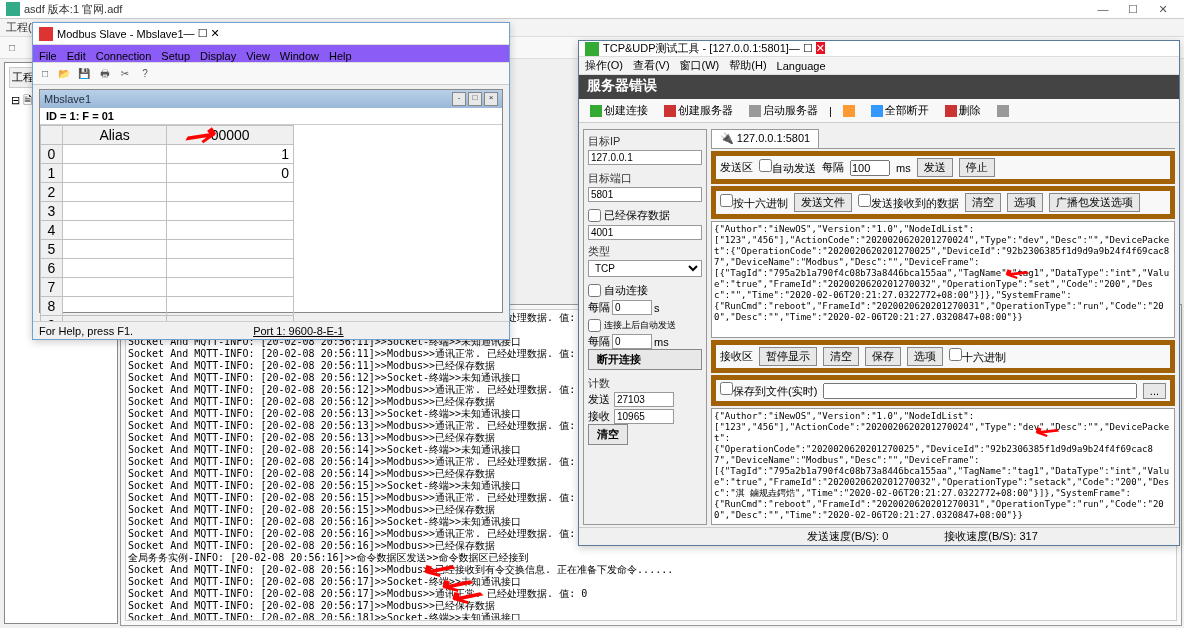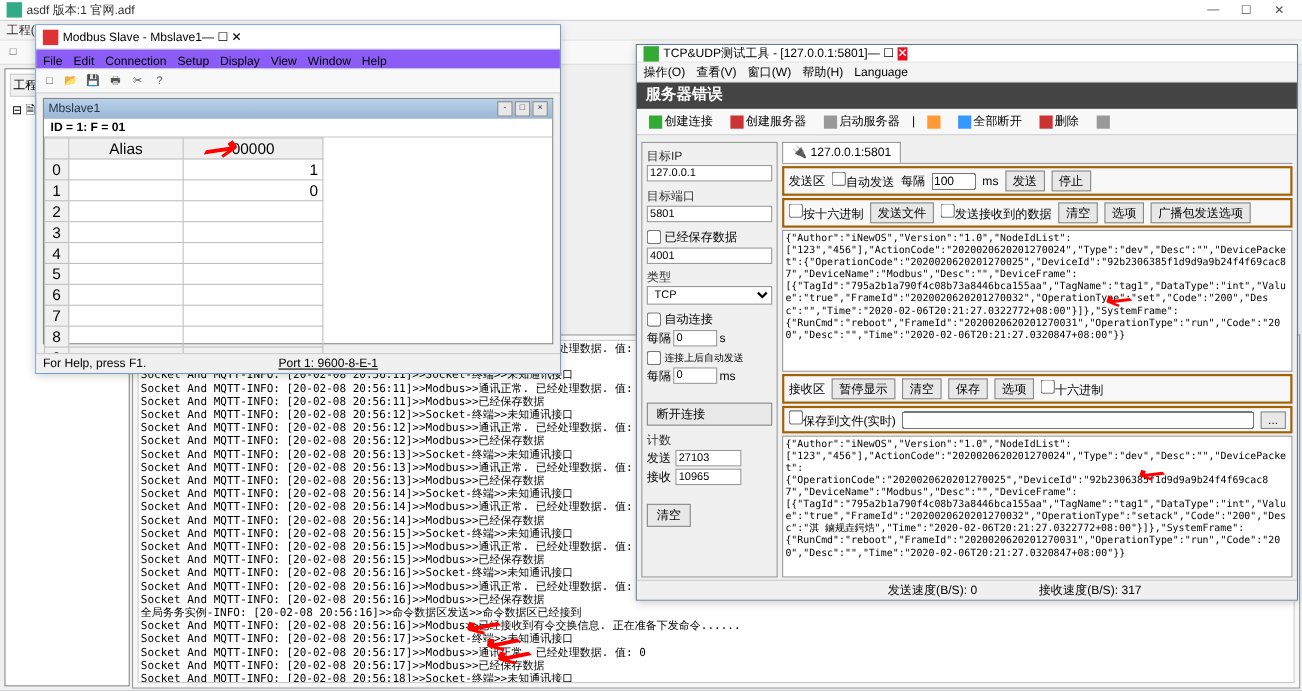--- a/index.html
+++ b/index.html
@@ -47,26 +47,26 @@
 .tcpwin .body { position:absolute; left:4px; top:88px; right:4px; bottom:20px; display:flex; gap:4px; }
 .tcpwin .leftpane { width:118px; background:#fff; border:1px solid #999; }
 .tcpwin .leftpane .hdr { height:18px; background:#f0f0f0; border-bottom:1px solid #ccc; padding:1px 4px; }
 .tcpwin .leftpane .tr { padding:2px 4px 2px 12px; }
 .tcpwin .leftpane .tr2 { padding:2px 4px 2px 24px; }
 .tcpwin .midpane { width:124px; background:#f0f0f0; border:1px solid #999; padding:4px; }
 .tcpwin .midpane .grp { margin-bottom:6px; }
 .tcpwin .midpane .lbl { color:#333; margin-bottom:1px; }
 .tcpwin .midpane .inp { width:100%; border:1px solid #999; padding:1px 2px; background:#fff; font-size:10px; }
 .tcpwin .midpane .chk { display:flex; align-items:center; gap:3px; margin:2px 0; }
-.tcpwin .midpane .btn { padding:2px 8px; border:1px solid #888; background:#e8e8e8; cursor:pointer; margin-top:17px; }
+.tcpwin .midpane .btn { padding:2px 8px; border:1px solid #888; background:#e8e8e8; cursor:pointer; margin-top:0;font-weight:bold; }
 .tcpwin .rightpane { flex:1; display:flex; flex-direction:column; gap:2px; }
 .tcpwin .rtabs { height:20px; display:flex; border-bottom:1px solid #999; }
 .tcpwin .rtab { padding:2px 8px; background:#f0f0f0; border:1px solid #999; border-bottom:none; margin-right:-1px; }
 .tcpwin .rtab.act { background:#fff; }
-.tcpwin .rsec { border:2px solid #a16207; background:#f8f8f8; padding:2px 4px; display:flex; align-items:center; gap:6px; flex-wrap:wrap; }
+.tcpwin .rsec { border:5px solid #a16207; background:#f8f8f8; padding:2px 4px; display:flex; align-items:center; gap:6px; flex-wrap:wrap; }
 .tcpwin .rsec .sbtn { padding:1px 6px; border:1px solid #888; background:#e8e8e8; cursor:pointer; }
 .tcpwin .txtbox { flex:1; background:#fff; border:1px solid #999; padding:2px; font-family:Consolas,monospace; font-size:9px; line-height:11px; color:#000; overflow:hidden; word-break:break-all; white-space:pre-wrap; }
 .tcpwin .statbar { position:absolute; left:0; bottom:0; right:0; height:18px; background:#f0f0f0; border-top:1px solid #ccc; display:flex; align-items:center; padding:0 8px; gap:56px; font-size:10px; }
 .arrow { position:absolute; font-size:24px; color:#f00; font-weight:bold; transform:scaleX(2); }
 </style>
 </head>
 <body>
 
 <div class="mainwin">
   <div class="titlebar">

